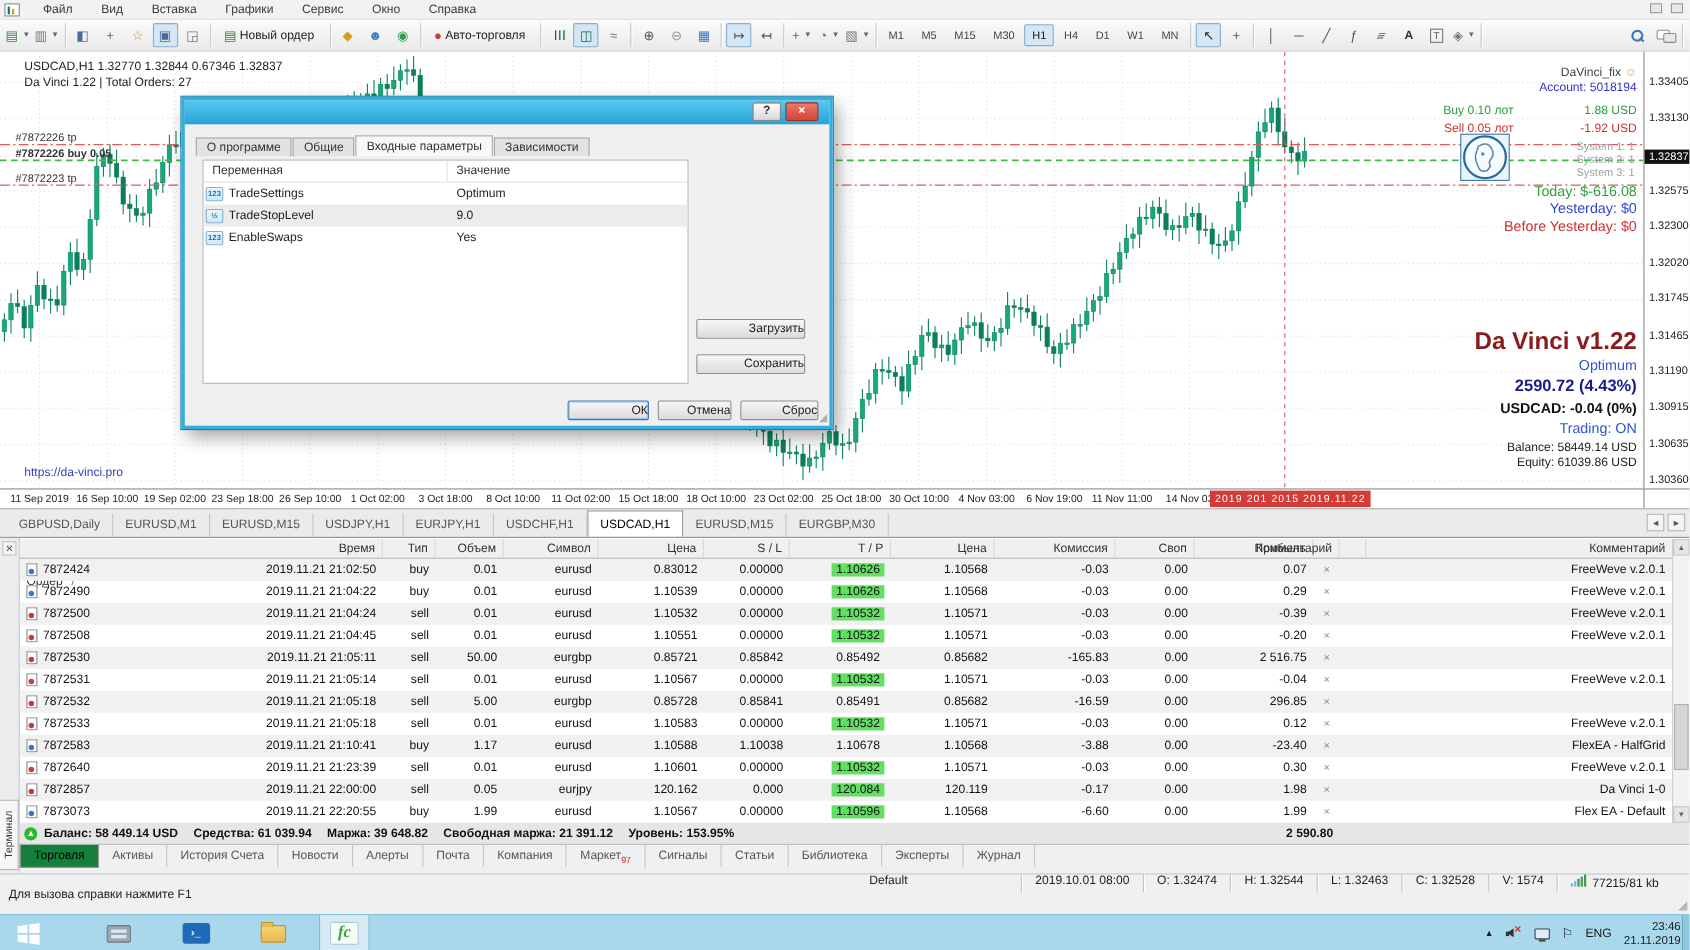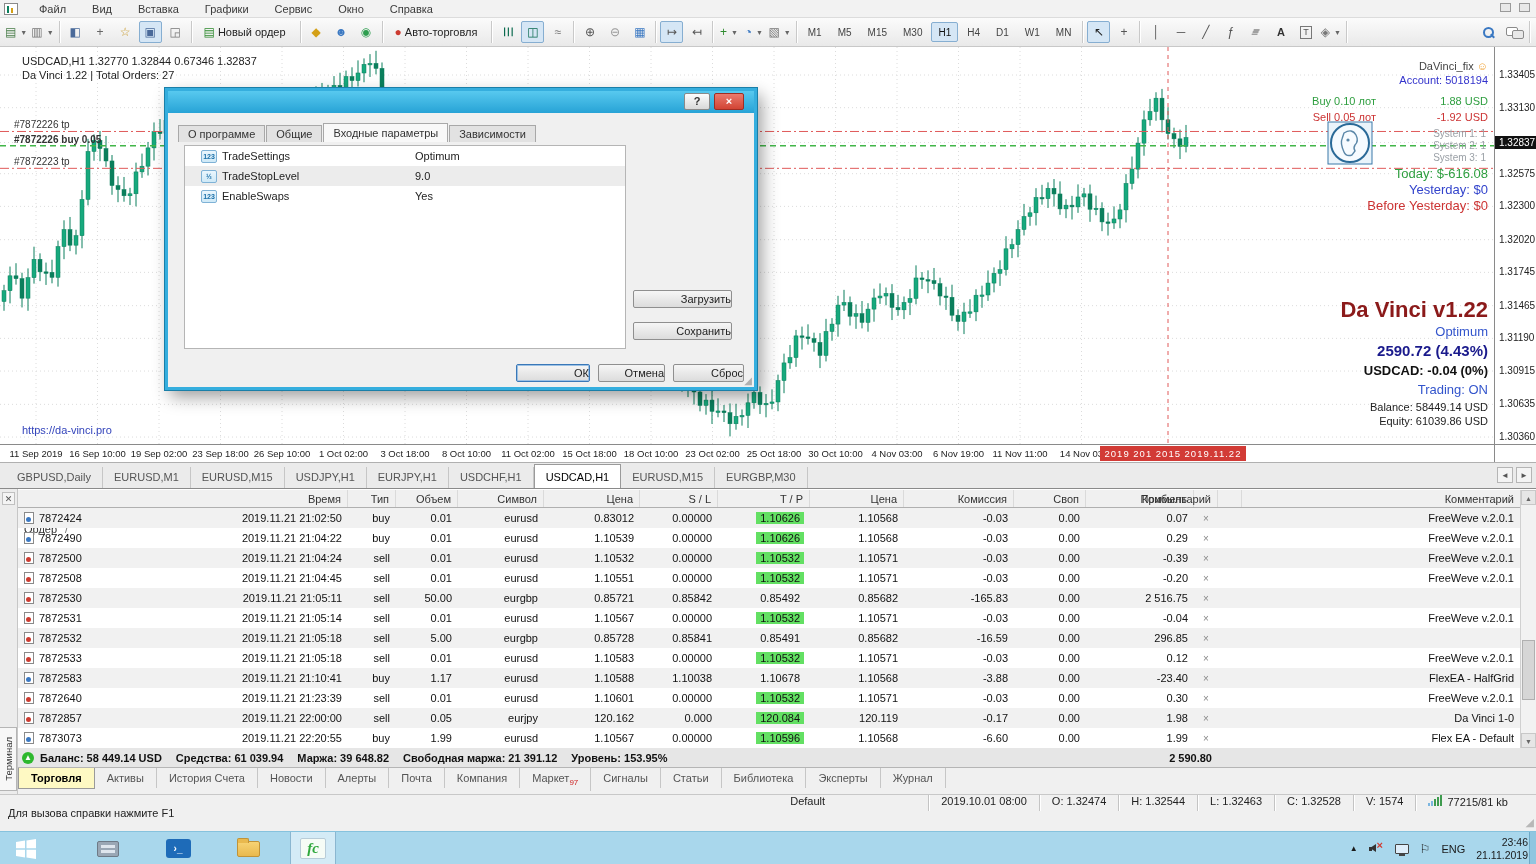--- a/index.html
+++ b/index.html
@@ -52,21 +52,21 @@
   .dlg-close{position:absolute;right:10px;top:2px;width:30px;height:17px;background:linear-gradient(#ea7a6d,#d24434);border:1px solid #9e2e24;border-radius:2px;text-align:center;line-height:15px;font-weight:bold;color:#fff}
   #dlg-tabs{position:absolute;left:10px;top:32px;display:flex;align-items:flex-end;height:19px}
   .dtab{background:#e2e2e2;border:1px solid #a8a8a8;border-bottom:none;padding:2px 9px;font-size:11px;color:#333;margin-right:1px;height:17px}
   .dtab.active{background:#f8f8f8;height:19px;position:relative;z-index:2;padding-top:3px}
   #dlg-panel{position:absolute;left:16px;top:54px;width:442px;height:204px;background:#fff;border:1px solid #b5b5b5}
   #dlg-phead{display:flex;height:20px;border-bottom:1px solid #e2e2e2;color:#333}
   #dlg-phead span{padding:3px 8px}
   .pcol1{width:222px;border-right:1px solid #e2e2e2}
   .prow{display:flex;height:20px;align-items:center}
   .prow.alt{background:#ececec}
-  .prow .nm{width:222px;display:flex;align-items:center;gap:5px;padding-left:16px}
+  .prow .nm{width:222px;display:flex;align-items:center;gap:5px;padding-left:2px}
   .prow .vl{padding-left:8px}
   .pico{width:16px;height:13px;background:linear-gradient(#eaf6fd,#cfe9f7);border:1px solid #7fb2d6;border-radius:2px;color:#1a6fa8;font-size:7px;font-weight:bold;text-align:center;line-height:12px}
   .dbtn{position:absolute;background:linear-gradient(#f6f6f6,#dcdcdc);border:1px solid #8f8f8f;border-radius:2px;font-size:11px;text-align:right;color:#222}
   .dbtn.def{border:1px solid #3a78b8;box-shadow:0 0 0 1px #9cc1e4 inset}
   #dlg-grip{position:absolute;right:2px;bottom:1px;color:#b0b0b0;font-size:10px}
   
   #chart-tabs{left:0;top:462px;width:1536px;height:26px;background:#ebebeb;border-top:1px solid #b0b0b0;display:flex;align-items:flex-end;padding-left:6px}
   .ctab{padding:4px 11px 4px;font-size:11px;color:#555;border-right:1px solid #c6c6c6;height:21px;white-space:nowrap}
   .ctab.active{background:#fff;border:1px solid #9a9a9a;border-bottom:none;color:#000;height:24px;padding-top:6px}
   #ctab-arrows{position:absolute;right:4px;top:467px;display:flex;gap:3px}
@@ -90,21 +90,21 @@
   .doc.buy::after{background:#3a78c2}.doc.sell::after{background:#cc3b30}
   .tpv{padding:1px 4px}
   .tpv.hl{background:#63e063}
   .xc{color:#8a8a8a;font-size:10px;text-align:center}
   #tsum{position:absolute;left:18px;top:259px;width:1518px;height:19px;background:#e6e6e6;display:flex;align-items:center;font-weight:bold;color:#111}
   #tsum .itm{margin-right:14px;white-space:nowrap}
   #sum-prof{position:absolute;left:1082px;width:112px;text-align:right;font-weight:bold}
   .upico{width:12px;height:12px;border-radius:50%;background:#2eb82e;color:#fff;font-size:8px;text-align:center;line-height:12px;margin:0 6px 0 4px;flex:none}
   #ttabs{position:absolute;left:18px;top:278px;width:1518px;height:28px;background:#f0f0f0;border-top:1px solid #b5b5b5;display:flex;align-items:flex-start;padding-top:0}
   .ttab{padding:4px 12px;font-size:11px;color:#555;border-right:1px solid #c6c6c6;white-space:nowrap}
-  .ttab.active{background:#fef9c3;border:1px solid #9a9a9a;border-top:none;color:#000;font-weight:bold}
+  .ttab.active{background:#15803d;border:1px solid #9a9a9a;border-top:none;color:#000;font-weight:normal}
   .badge{color:#cc2222;font-size:8px;vertical-align:sub}
   #tscroll{position:absolute;right:0;top:1px;width:16px;height:258px;background:#f2f2f2;border-left:1px solid #d0d0d0}
   .sarr{position:absolute;left:0;width:15px;height:15px;text-align:center;font-size:7px;color:#666;line-height:15px;background:#e6e6e6;border:1px solid #c8c8c8}
   #sthumb{position:absolute;left:1px;top:150px;width:13px;height:60px;background:#d6d6d6;border:1px solid #b0b0b0}
   
   #statusbar{left:0;top:794px;width:1536px;height:37px;background:#f0f0f0;border-top:1px solid #c8c8c8;display:flex;align-items:center}
   #sb-help{margin-left:8px;color:#222}
   #sb-right{position:absolute;right:16px;display:flex;align-items:flex-start;height:100%}
   .sbseg{padding:0 12px;color:#222;white-space:nowrap}
   .sbsep{width:1px;height:16px;background:#c4c4c4;box-shadow:1px 0 0 #fff}
@@ -799,20 +799,24 @@
       <span class="dlg-help">?</span>
       <span class="dlg-close">×</span>
     </div>
     <div id="dlg-tabs">
         <span class="dtab">О программе</span>
         <span class="dtab">Общие</span>
         <span class="dtab active">Входные параметры</span>
         <span class="dtab">Зависимости</span>
       </div>
     <div id="dlg-panel">
+      <div id="dlg-phead">
+        <span class="pcol1">Переменная</span>
+        <span>Значение</span>
+      </div>
       <div id="dlg-params">
           <div class="prow">
             <span class="nm">
               <span class="pico">123</span>
               <span>TradeSettings</span>
             </span>
             <span class="vl">Optimum</span>
           </div>
           <div class="prow alt">
             <span class="nm">

